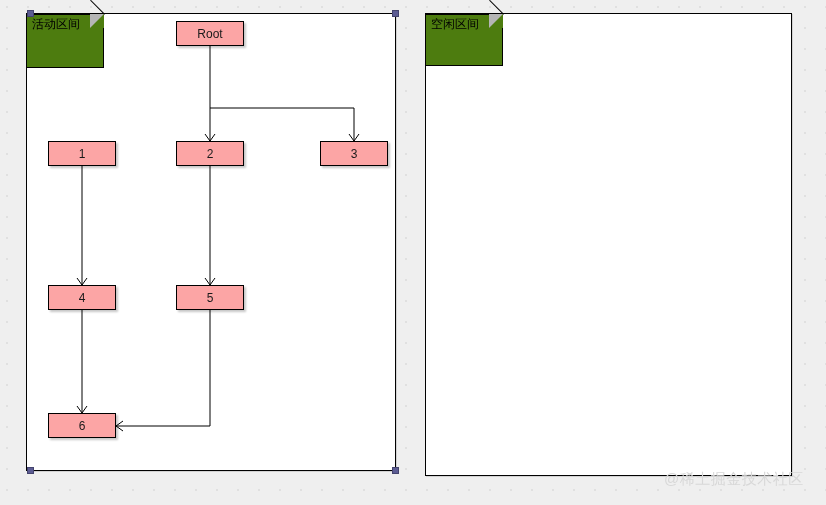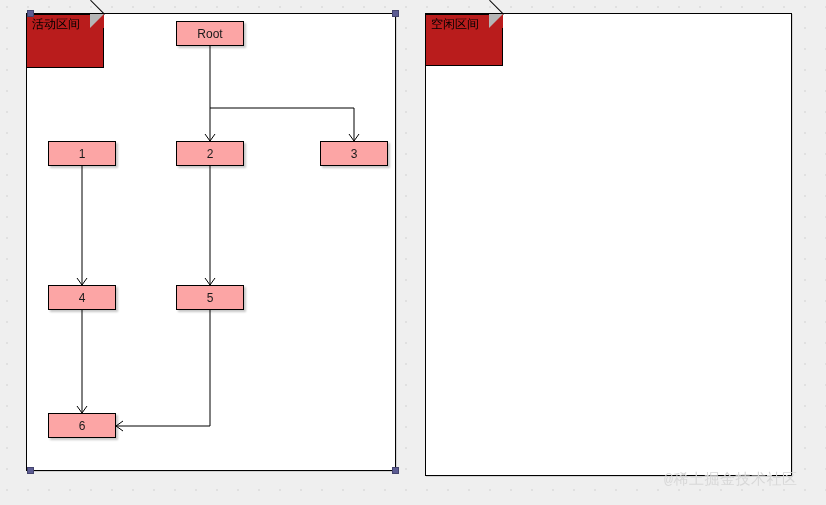--- a/index.html
+++ b/index.html
@@ -27,21 +27,21 @@
     background: #ffffff;
     border: 1px solid #000000;
     box-sizing: border-box;
   }
   .panel-shadow {
     box-shadow: 1px 1px 0 rgba(0,0,0,0.12);
   }
   
   .note {
     position: absolute;
-    background: #b91c1c;
+    background: #4d7c0f;
     box-sizing: border-box;
     border-left: 1px solid #000000;
     border-bottom: 1px solid #000000;
     border-top: 1px solid #000000;
   }
   .note-right {
     position: absolute;
     right: 0;
     top: 14px;
     bottom: 0;
@@ -121,21 +121,21 @@
     left: 0;
     top: 0;
     width: 826px;
     height: 505px;
     pointer-events: none;
   }
   .watermark {
     position: absolute;
     font-size: 15px;
     color: #d8d8d8;
-    font-family: Liberation Mono, monospace;
+    font-family: Liberation Sans, sans-serif;
     white-space: nowrap;
     letter-spacing: 0.5px;
   }
 </style>
 </head>
 <body>
 
 <div id="canvas">
 
   <div class="panel panel-shadow" style="left:26px; top:13px; width:370px; height:458px;">

